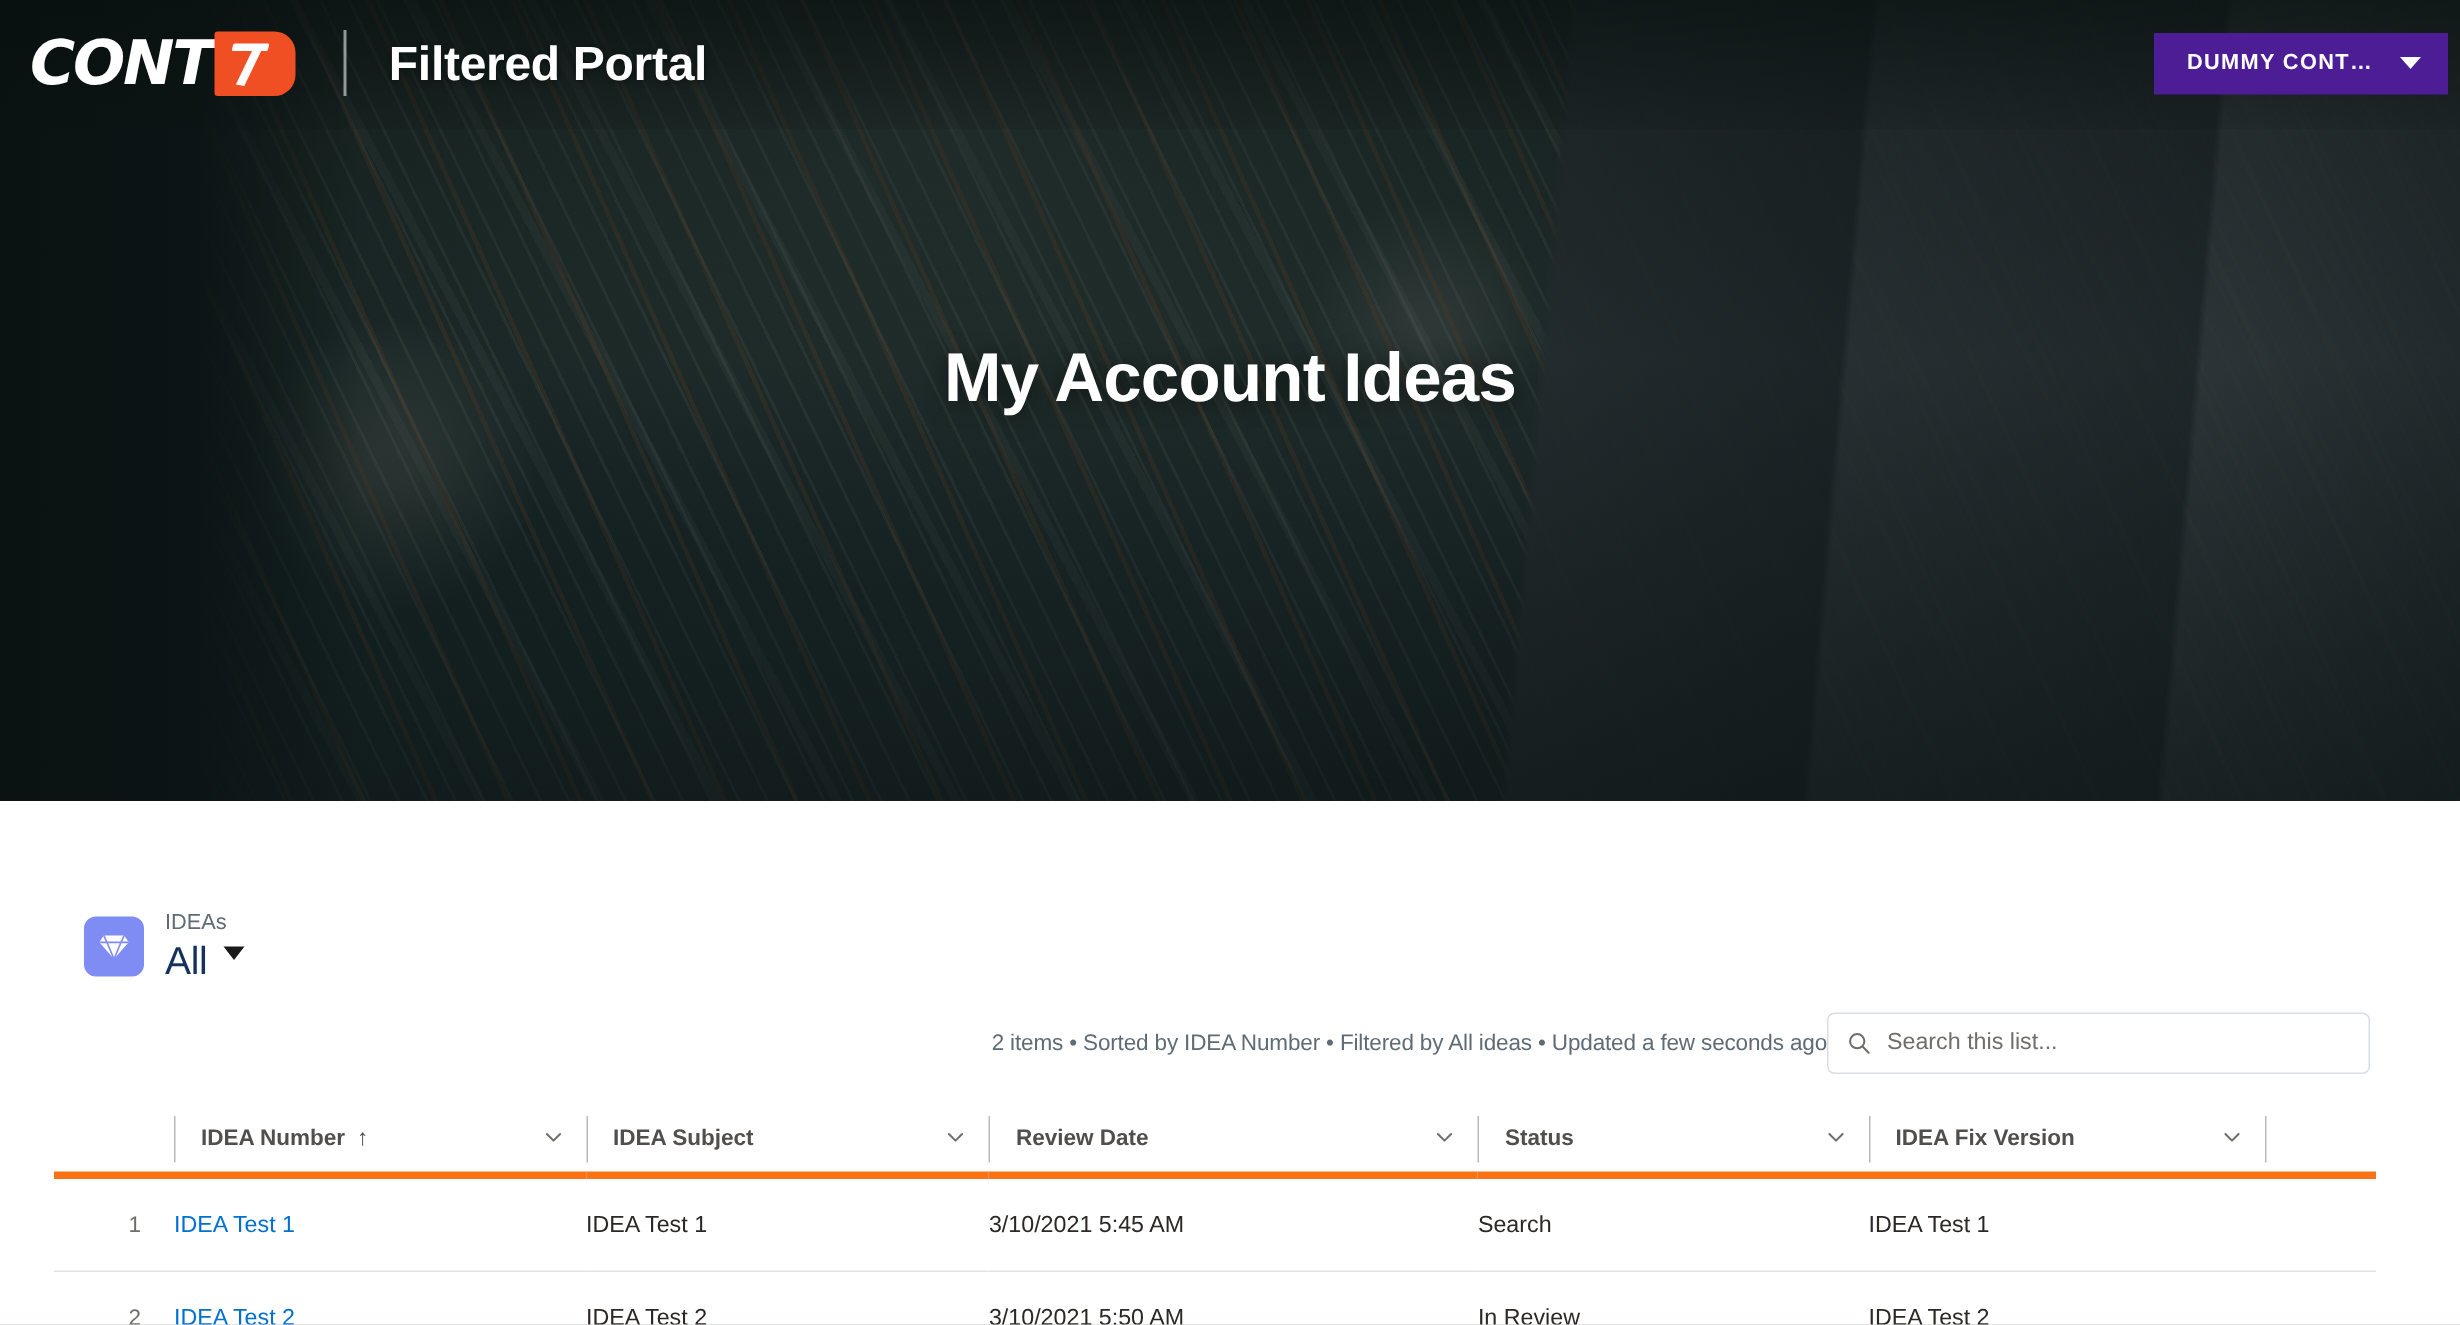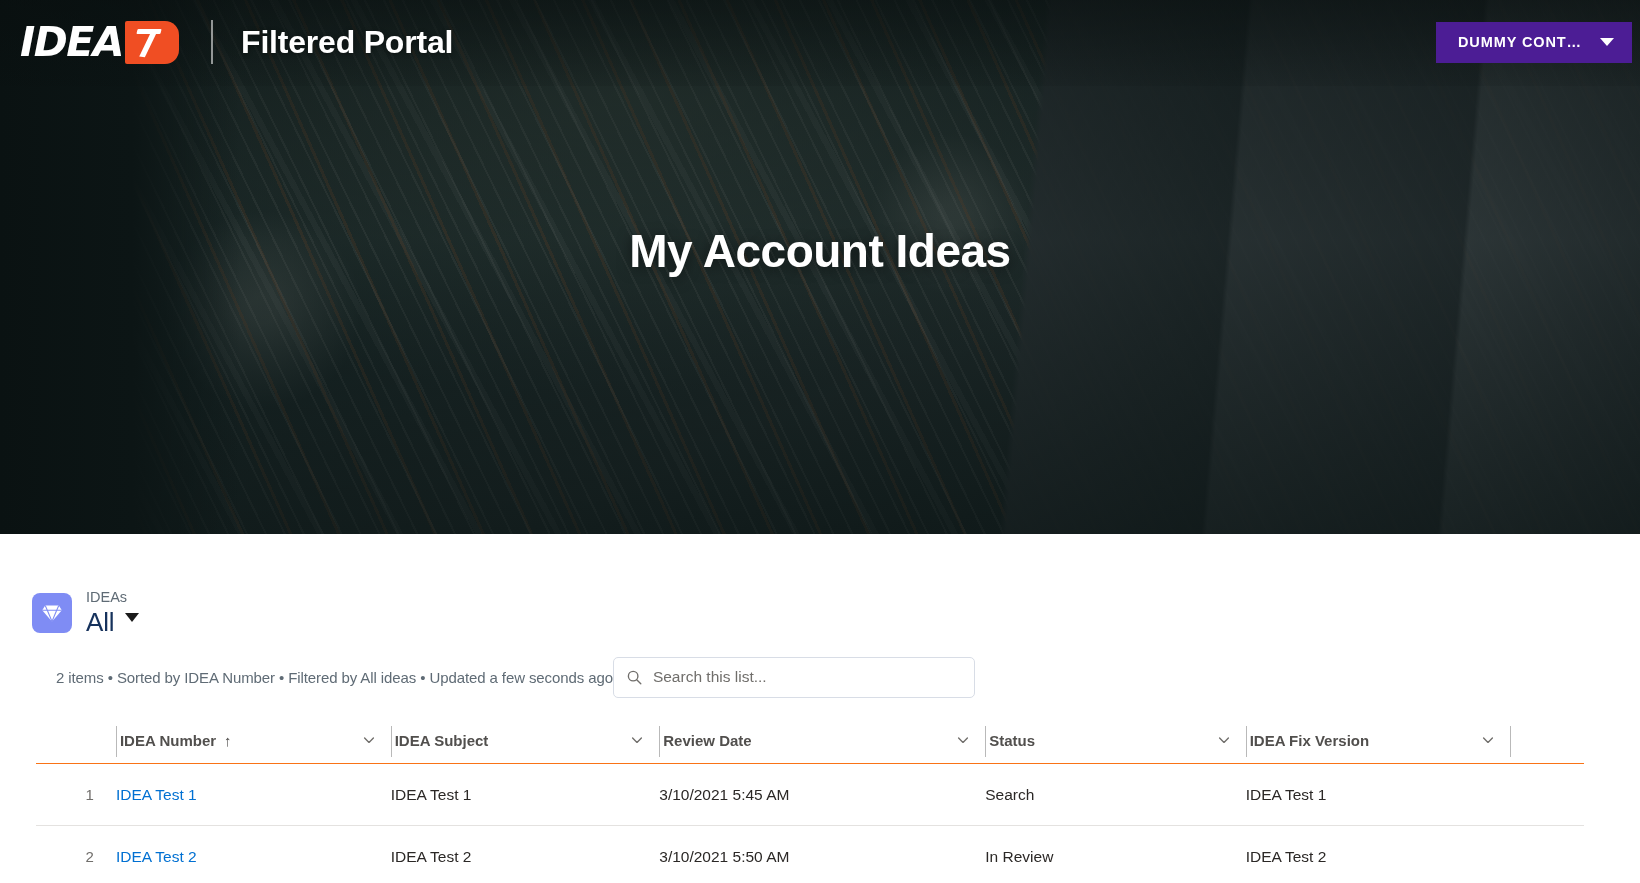--- a/index.html
+++ b/index.html
@@ -129,22 +129,23 @@
     width: 1640px;
     background: #ffffff;
     padding: 0;
   }
   .list-header {
     padding: 56px 0 0 0;
     position: relative;
   }
   .list-head-row {
     display: flex; align-items: center;
-    padding-left: 32px;
+    padding-left: 56px;
     gap: 14px;
+    margin-top: 18px;
   }
   .gem-badge {
     width: 40px; height: 40px;
     border-radius: 8px;
     background: #7f8cf4;
     display: flex; align-items: center; justify-content: center;
     flex: 0 0 auto;
   }
   .gem-badge svg { display: block; }
   .list-titles { display: flex; flex-direction: column; line-height: 1.1; }
@@ -163,21 +164,21 @@
   .list-caret {
     width: 0; height: 0;
     border-left: 7px solid transparent;
     border-right: 7px solid transparent;
     border-top: 9px solid #1a1a1a;
     margin-top: 5px;
     cursor: pointer;
   }
 
   .meta-row {
-    display: flex; align-items: center; justify-content: flex-start;
+    display: flex; align-items: center; justify-content: flex-end;
     padding: 20px 60px 0 56px;
   }
   .meta-text {
     font-size: 15px;
     color: #5f6b75;
     letter-spacing: -.1px;
   }
   .search-box {
     width: 362px; height: 41px;
     border: 1px solid #d8dde6;
@@ -202,22 +203,22 @@
   .table-wrap {
     margin-top: 22px;
     padding: 0 56px 0 36px;
   }
   table { width: 100%; border-collapse: collapse; table-layout: fixed; }
   thead th {
     text-align: left;
     font-size: 15px;
     font-weight: 700;
     color: #514f4d;
-    padding: 12px 0 14px 4px;
-    border-bottom: 1px solid #f97316;
+    padding: 12px 0 14px 18px;
+    border-bottom: 5px solid #f97316;
     vertical-align: middle;
     position: relative;
   }
   thead th .th-inner {
     display: flex; align-items: center; justify-content: space-between;
     padding-right: 14px;
   }
   thead th .th-label { display: flex; align-items: center; gap: 8px; white-space: nowrap; }
   thead th.divider::before {
     content: "";
@@ -258,21 +259,21 @@
 </head>
 <body>
 
 <div class="hero">
   <div class="hero-photo"></div>
   <div class="hero-left-dark"></div>
   <div class="hero-bar-top"></div>
 
   <div class="brand">
     <a class="logo-wrap">
-      <span class="logo-text">IDEA</span>
+      <span class="logo-text">CONT</span>
       <span class="logo-seven"></span>
     </a>
     <div class="brand-divider"></div>
     <div class="brand-title">Filtered Portal</div>
   </div>
 
   <div class="user-menu">
     <span>DUMMY CONT…</span>
     <span class="caret"></span>
   </div>

